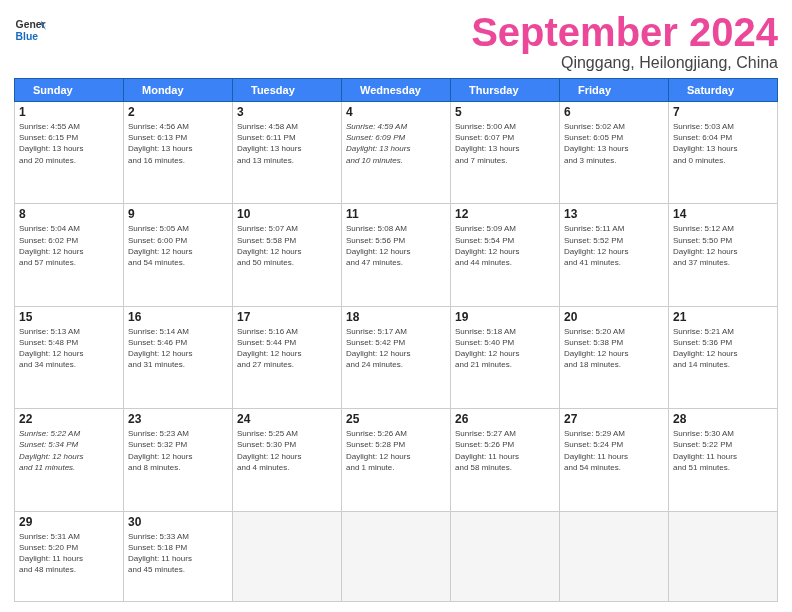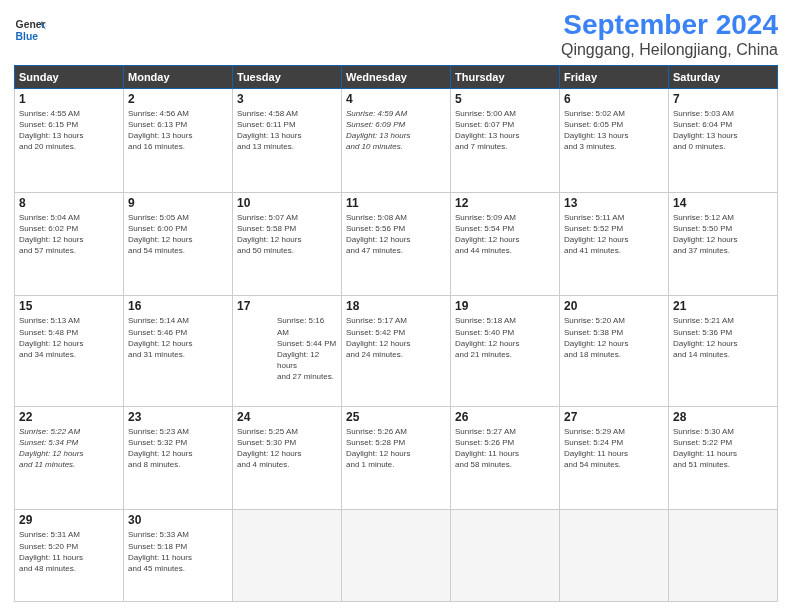--- a/index.html
+++ b/index.html
@@ -30,42 +30,42 @@
       margin-top: 4px;
     }
     .logo-icon {
       width: 32px;
       height: 32px;
     }
     .title-block {
       text-align: right;
     }
     .month-title {
-      font-size: 28px;
+      font-size: 40px;
       font-weight: bold;
-      color: #3b82f6;
+      color: #ec4899;
       line-height: 1.1;
     }
     .location {
       font-size: 16px;
       color: #444;
     }
     .calendar {
       flex: 1;
       border: 1px solid #ccc;
       border-collapse: collapse;
       width: 100%;
       table-layout: fixed;
     }
     .calendar th {
-      background: #404040;
+      background: #3b82f6;
       color: #fff;
       font-size: 11px;
       font-weight: bold;
-      padding: 5px 4px;
+      padding: 5px 18px;
       text-align: left;
       border: 1px solid #1560aa;
     }
     .calendar td {
       vertical-align: top;
       border: 1px solid #ccc;
       padding: 3px 4px;
       font-size: 8.5px;
       color: #333;
       height: 85px;
@@ -233,21 +233,21 @@
           </td>
           <td>
             <span class="day-num">16</span>
             <div class="day-info" style="white-space: pre-line;">Sunrise: 5:14 AM
 Sunset: 5:46 PM
 Daylight: 12 hours
 and 31 minutes.</div>
           </td>
           <td>
             <span class="day-num">17</span>
-            <div class="day-info" style="white-space: pre-line; margin-left: 40px;">Sunrise: 5:16 AM
+            <div class="day-info" style="white-space: pre-line;">Sunrise: 5:16 AM
 Sunset: 5:44 PM
 Daylight: 12 hours
 and 27 minutes.</div>
           </td>
           <td>
             <span class="day-num">18</span>
             <div class="day-info" style="white-space: pre-line;">Sunrise: 5:17 AM
 Sunset: 5:42 PM
 Daylight: 12 hours
 and 24 minutes.</div>

